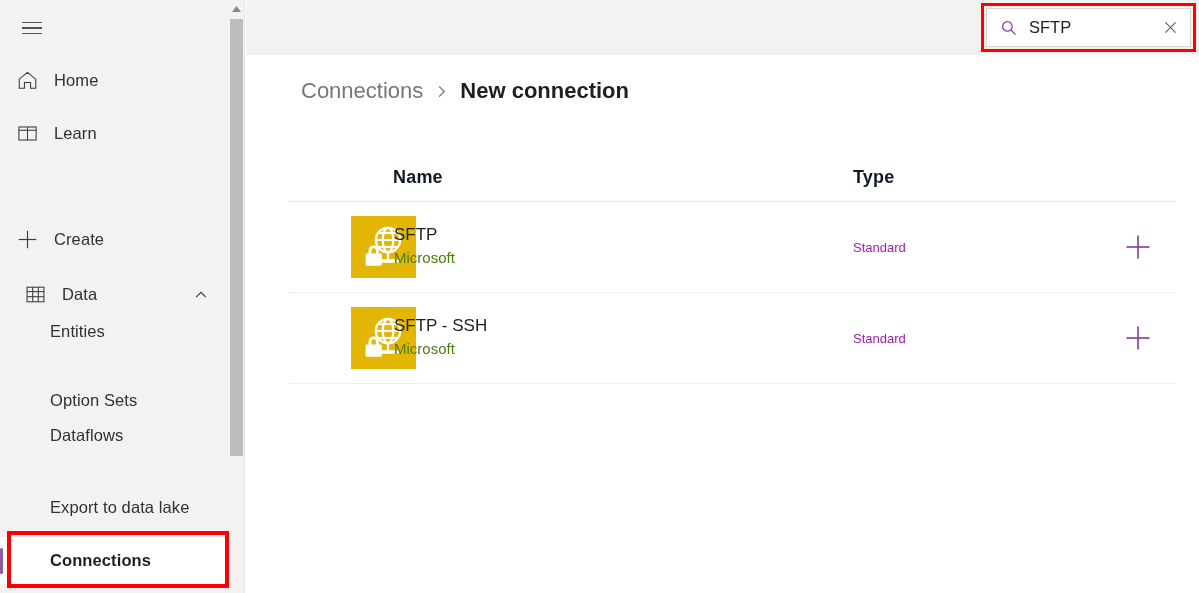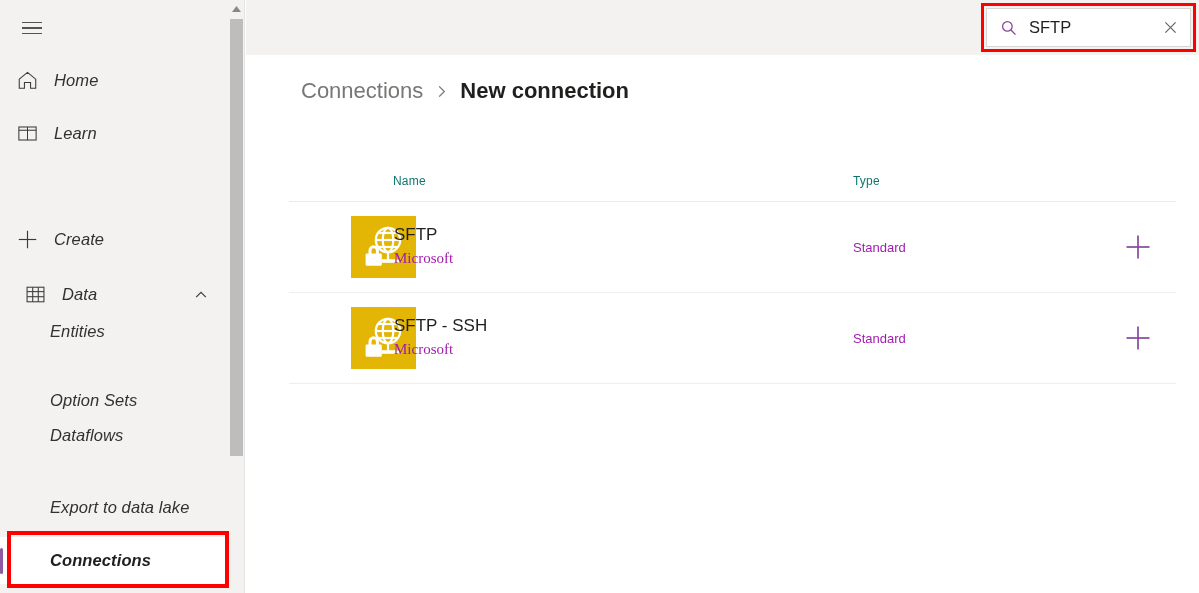--- a/index.html
+++ b/index.html
@@ -29,21 +29,21 @@
 
   .nav-item {
     position: absolute; left: 0; width: 228px; height: 47px;
     display: flex; align-items: center; cursor: pointer;
   }
   .nav-item .nav-ico {
     width: 26px; height: 26px; margin-left: 14px; margin-right: 14px;
     flex: 0 0 26px; display: flex; align-items: center; justify-content: center;
   }
   .nav-item .nav-label {
-    font-size: 16.5px; color: #323130; letter-spacing: .1px; white-space: nowrap; font-style: italic;
+    font-size: 16.5px; color: #323130; letter-spacing: .1px; white-space: nowrap;
   }
   .nav-item.sub .nav-label { margin-left: 50px; font-size: 16.5px; }
   .nav-item.selected { background: #ffffff; }
   .nav-item.selected .nav-label { font-weight: bold; color: #201f1e; }
   .sel-bar {
     position: absolute; left: 0; top: 11px;
     width: 3px; height: 26px; background: #8f5aa2; border-radius: 2px;
   }
   .chevron {
     position: absolute; right: 20px; top: 50%; transform: translateY(-50%);
@@ -103,39 +103,39 @@
   #bc-root { font-size: 22px; color: #797775; white-space: nowrap; cursor: pointer; }
   #bc-sep { display: flex; align-items: center; }
   #bc-current { font-size: 22px; color: #201f1e; font-weight: bold; white-space: nowrap; }
 
   
   #table { position: absolute; left: 43px; top: 85px; width: 887px; }
   #thead {
     height: 62px; position: relative; border-bottom: 1px solid #edebe9;
   }
   .th {
-    position: absolute; bottom: 13px; font-size: 12px; color: #0f766e;
-    font-weight: normal; letter-spacing: .2px;
+    position: absolute; bottom: 13px; font-size: 18px; color: #0f172a;
+    font-weight: bold; letter-spacing: .2px;
   }
   .th.name { left: 104px; }
   .th.type { left: 564px; }
 
   .trow {
     position: relative; height: 91px; border-bottom: 1px solid #f0eeec;
   }
   .row-icon {
     position: absolute; left: 62px; top: 50%; transform: translateY(-50%);
     width: 65px; height: 62px; background: #e3b505;
     display: flex; align-items: center; justify-content: center;
   }
   .row-name-wrap {
     position: absolute; left: 105px; top: 50%; transform: translateY(-50%);
   }
   .row-name { font-size: 17px; color: #201f1e; line-height: 1.35; white-space: nowrap; }
-  .row-pub  { font-size: 15px; color: #a21caf; line-height: 1.5; white-space: nowrap; font-family: Liberation Serif, serif; }
+  .row-pub  { font-size: 15px; color: #4d7c0f; line-height: 1.5; white-space: nowrap; }
   .row-type {
     position: absolute; left: 564px; top: 50%; transform: translateY(-50%);
     font-size: 13px; color: #a21caf;
   }
   .row-add {
     position: absolute; right: 22px; top: 50%; transform: translateY(-50%);
     width: 32px; height: 32px; display: flex; align-items: center;
     justify-content: center; cursor: pointer;
   }
 

